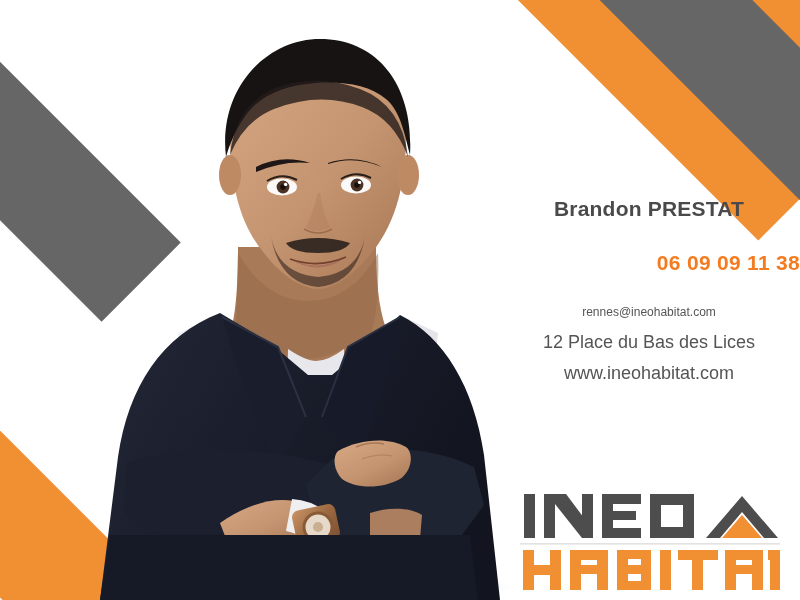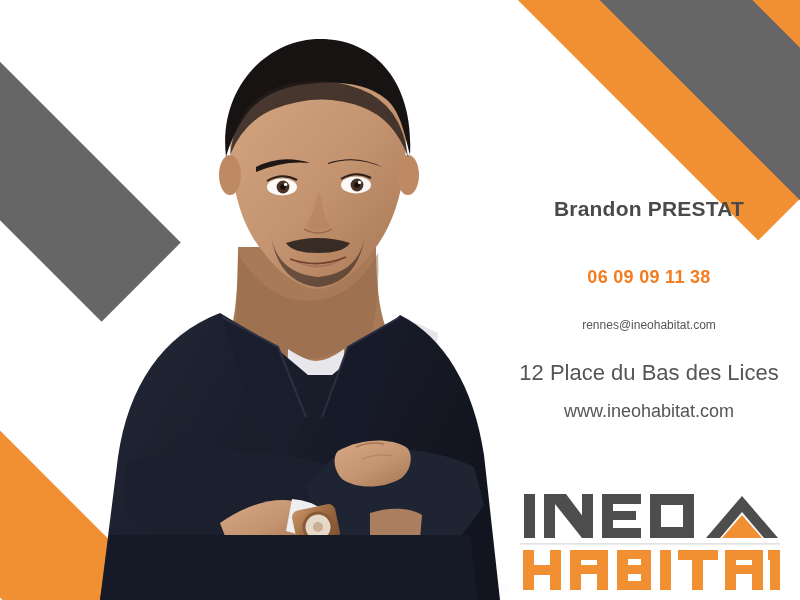--- a/index.html
+++ b/index.html
@@ -87,40 +87,41 @@
     text-align: center;
   }
   .c-name {
     font-size: 21px;
     font-weight: bold;
     color: #4a4a4a;
     letter-spacing: 0.2px;
     line-height: 1.2;
   }
   .c-phone {
-    margin-top: 46px;
-    font-size: 18px;
+    margin-top: 30px;
+    font-size: 21px;
     font-weight: bold;
     color: #F47C20;
     letter-spacing: 0.3px;
+    text-align: right;
   }
   .c-email {
     margin-top: 30px;
     font-size: 12px;
     color: #555555;
     font-weight: 400;
   }
   .c-address {
-    margin-top: 26px;
-    font-size: 22px;
+    margin-top: 12px;
+    font-size: 18px;
     color: #555555;
     line-height: 1.32;
   }
   .c-web {
-    margin-top: 14px;
+    margin-top: 8px;
     font-size: 18px;
     color: #555555;
   }
 
   
   #logo {
     position: absolute;
     left: 520px;
     top: 486px;
     width: 260px;

